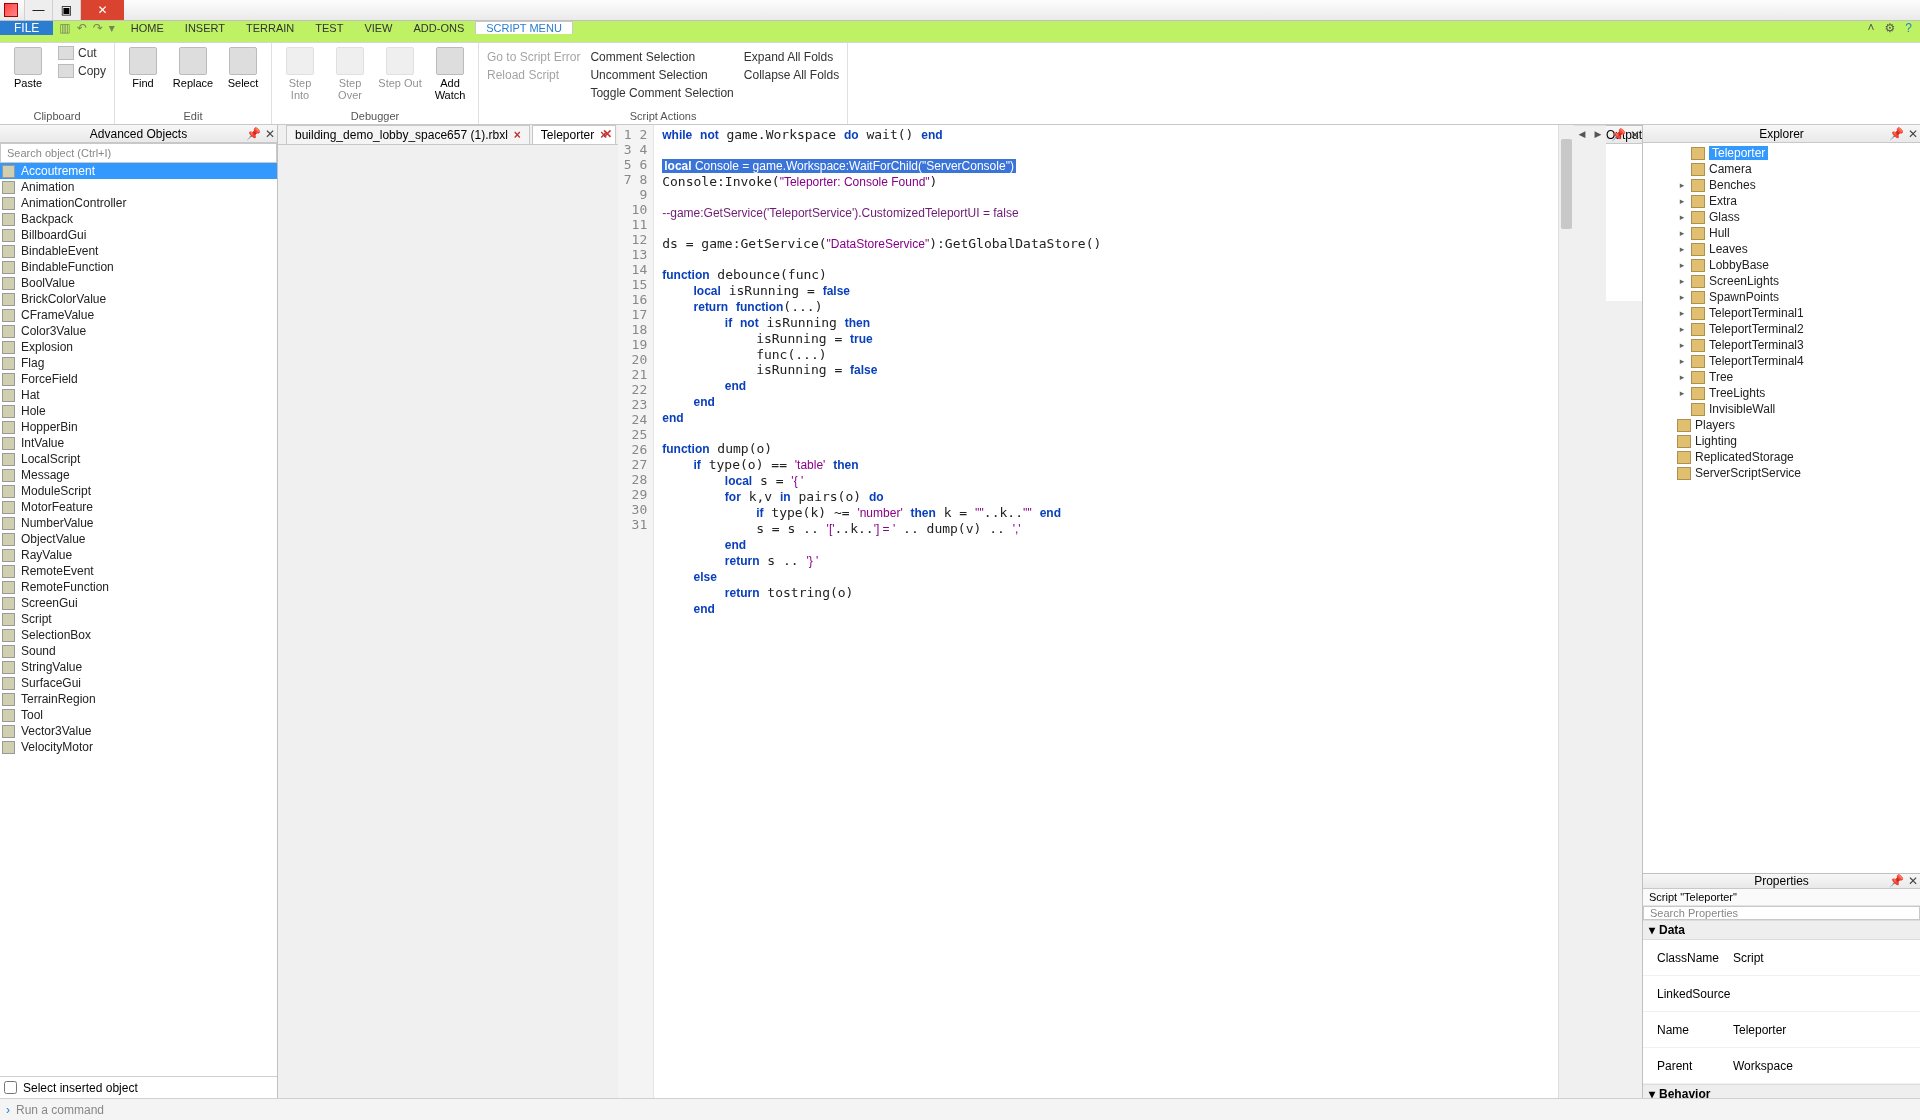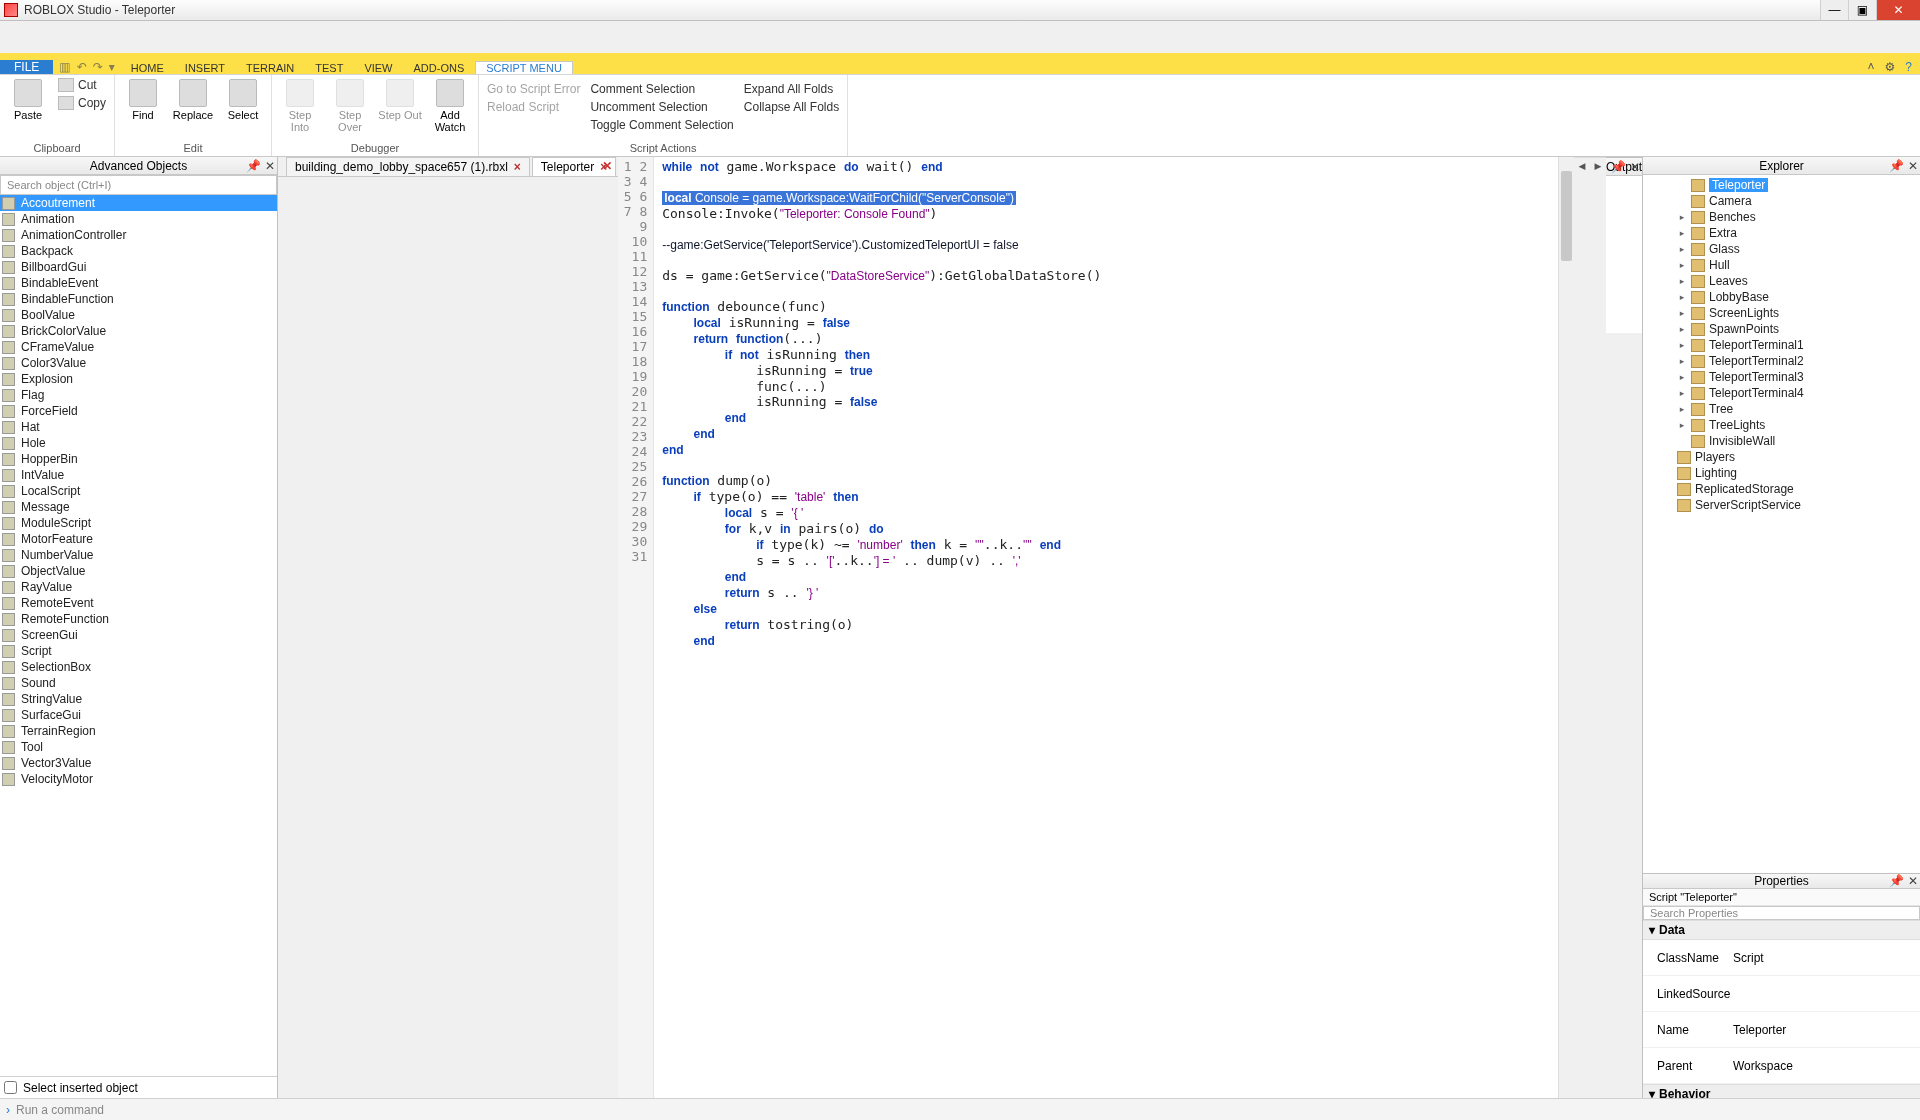--- a/index.html
+++ b/index.html
@@ -3,21 +3,21 @@
 <meta charset="utf-8">
 <style>
 * { margin: 0; padding: 0; box-sizing: border-box; font-family: "Segoe UI", Tahoma, sans-serif; font-size: 12px; }
 body { background: #f0f0f0; width: 1920px; height: 1120px; overflow: hidden; display: flex; flex-direction: column; }
 .titlebar { height: 21px; background: linear-gradient(#fdfdfd,#eaeaea); border-bottom: 1px solid #c0c0c0; display: flex; align-items: center; padding-left: 4px; }
 .titlebar .logo { width: 14px; height: 14px; background: linear-gradient(135deg,#f44,#f88); border: 1px solid #a00; margin-right: 6px; }
 .titlebar .title { flex: 1; font-size: 12px; color: #333; }
 .titlebar .wbtns { display: flex; height: 100%; }
 .titlebar .wbtn { width: 28px; height: 100%; display: flex; align-items: center; justify-content: center; border-left: 1px solid #d0d0d0; background: #eee; }
 .titlebar .wbtn.close { width: 44px; background: #d9432f; color: #fff; }
-.menubar { height: 22px; background: #fde047; border-bottom: 1px solid #d4d4d4; display: flex; align-items: flex-end; margin-top: 32px; }
+.menubar { height: 22px; background: #bef264; border-bottom: 1px solid #d4d4d4; display: flex; align-items: flex-start; }
 .file-btn { background: #2a7dd1; color: #fff; padding: 0 14px; display: flex; align-items: center; font-size: 12px; }
 .qat { display: flex; align-items: center; padding: 0 6px; gap: 6px; color: #555; }
 .qat span { opacity: .7; }
 .tabrow { display: flex; align-items: stretch; }
 .tab { padding: 0 10px; display: flex; align-items: center; font-size: 11px; color: #333; border-right: 1px solid transparent; }
 .tab.active { background: #fff; border: 1px solid #c8c8c8; border-bottom: none; color: #2a7dd1; }
 .menu-right { margin-left: auto; display: flex; align-items: center; gap: 10px; padding-right: 8px; color: #555; }
 .ribbon { height: 82px; background: #fff; border-bottom: 1px solid #c8c8c8; display: flex; }
 .rgroup { border-right: 1px solid #e0e0e0; padding: 2px 6px 0 6px; display: flex; flex-direction: column; }
 .rgroup .rbody { flex: 1; display: flex; align-items: flex-start; gap: 6px; }
@@ -66,31 +66,30 @@
 .props { height: 225px; border-top: 1px solid #c0c0c0; display: flex; flex-direction: column; }
 .prop-subtitle { padding: 2px 6px; font-size: 11px; border-bottom: 1px solid #e4e4e4; background:#fafafa; }
 .prop-section { background: #eee; font-weight: bold; font-size: 12px; padding: 2px 6px; border-top:1px solid #ddd; border-bottom:1px solid #ddd; display:flex; align-items:center; gap:4px;}
 .prop-row { display: flex; font-size: 12px; height: 36px; align-items: center; border-bottom: 1px solid #f0f0f0; }
 .prop-row .pk { width: 90px; padding-left: 14px; }
 .prop-row .pv { flex: 1; }
 .statusbar { height: 22px; background: #f4f4f4; border-top: 1px solid #d0d0d0; display: flex; align-items: center; padding-left: 6px; gap:6px;}
 .statusbar .cmd { color:#888; font-size:12px;}
 .kw { color: #0a3fbb; font-weight: bold; }
 .str { color: #880088; }
-.cm { color: #0f172a; }
+.cm { color: #701a75; }
 .sel-line { background: #3a74d8; color: #fff; padding:0 2px;}
 .sel-line .kw { color:#fff;}
 .sel-line .str{ color:#fff;}
 </style>
 </head>
 <body>
 
 <div class="titlebar">
   <div class="logo"></div>
-  <div class="title">ROBLOX Studio - Teleporter</div>
   <div class="wbtns">
     <div class="wbtn">—</div>
     <div class="wbtn">▣</div>
     <div class="wbtn close">✕</div>
   </div>
 </div>
 
 <div class="menubar">
   <div class="file-btn">FILE</div>
   <div class="qat">

